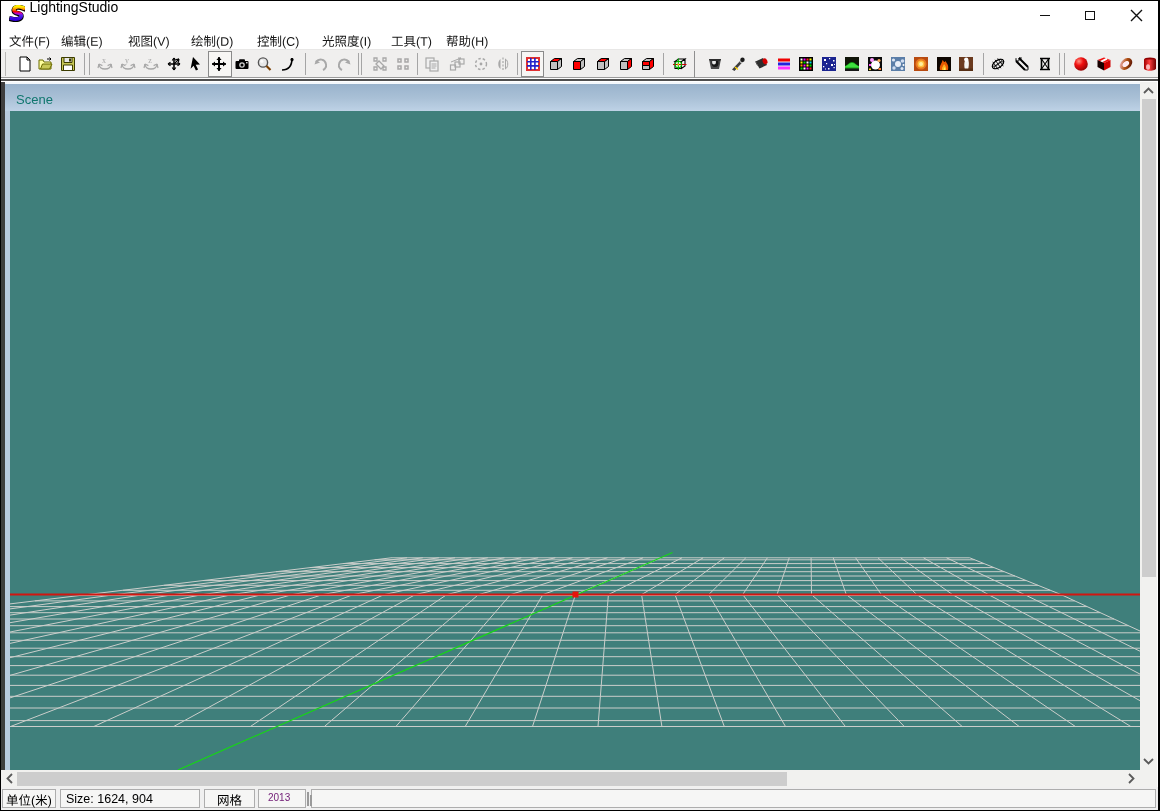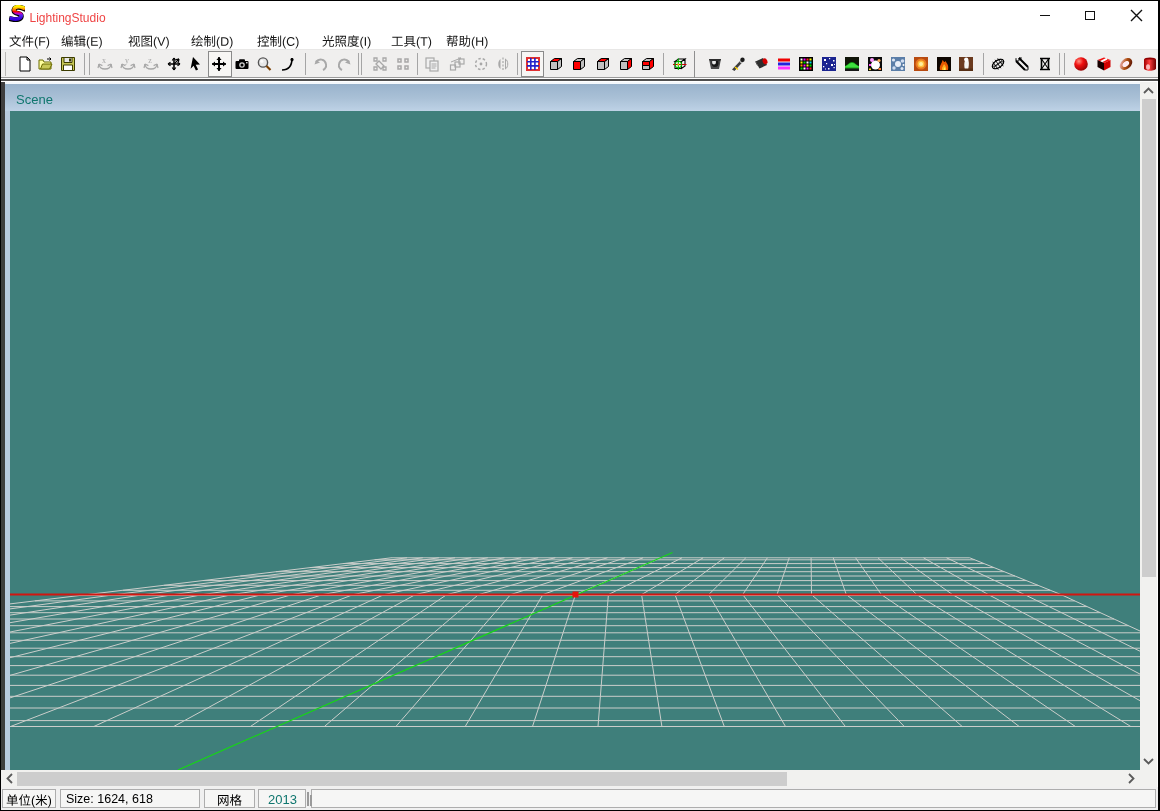--- a/index.html
+++ b/index.html
@@ -11,21 +11,21 @@
         <stop offset=".25" stop-color="#ff7700"></stop>
         <stop offset=".4" stop-color="#ee0000"></stop>
         <stop offset=".52" stop-color="#cc00bb"></stop>
         <stop offset=".7" stop-color="#5522ee"></stop>
         <stop offset="1" stop-color="#3300dd"></stop>
       </linearGradient>
     </defs>
     <path d="M14.5 3.5C9 1 5.5 2.5 5 5c-.4 2 1.5 3 4 3.5 2.5.5 3.5 1.5 3.2 3.2C11.8 14 8 15.5 2.5 14" fill="none" stroke="#000" stroke-width="5" stroke-linecap="square"></path>
     <path d="M14.5 3C9 .5 5.5 2 5 4.5c-.4 2 1.5 3 4 3.5 2.5.5 3.5 1.5 3.2 3.2C11.8 13.5 8 15 2.5 13.5" fill="none" stroke="url(#slg)" stroke-width="3.6" stroke-linecap="square"></path>
   </svg>
-<div style="position:absolute;left:29.5px;top:11px;font-size:12px;line-height:14px;color:#ef4444">LightingStudio</div>
+<div style="position:absolute;left:29.5px;top:0;font-size:14px;line-height:14px;color:#000000">LightingStudio</div>
 <div style="position:absolute;left:1040px;top:14.5px;width:10px;height:1.4px;background:#111"></div>
 <div style="position:absolute;left:1085px;top:10.5px;width:9.5px;height:9px;border:1.4px solid #111"></div>
 <svg width="13" height="13" viewBox="0 0 13 13" style="position:absolute;left:1130px;top:9px">
     <path d="M1 1l11 11M12 1L1 12" stroke="#111" stroke-width="1.4"></path>
   </svg>
 <div style="position:absolute;left:9.0px;top:32.8px">
     <svg width="42.0" height="16" viewBox="0 0 42.0 16" style="display:block">
       <path transform="translate(0,12.8)" fill="#1a1a1a" d="M5.28 -10.28C5.66 -9.67 6.06 -8.83 6.21 -8.32L7.25 -8.66C7.07 -9.17 6.63 -9.98 6.26 -10.58ZM0.62 -8.3V-7.37H2.57C3.31 -5.47 4.3 -3.83 5.58 -2.5C4.21 -1.35 2.52 -0.5 0.45 0.08C0.63 0.31 0.93 0.75 1.03 0.97C3.12 0.30 4.86 -0.60 6.27 -1.82C7.68 -0.57 9.38 0.35 11.43 0.91C11.60 0.65 11.87 0.25 12.08 0.05C10.08 -0.45 8.38 -1.33 7.0 -2.51C8.26 -3.80 9.22 -5.4 9.95 -7.37H11.92V-8.3ZM6.30 -3.16C5.12 -4.35 4.2 -5.77 3.55 -7.37H8.88C8.26 -5.68 7.4 -4.3 6.30 -3.16Z M16.46 -4.26V-3.35H20.05V1.0H20.98V-3.35H24.41V-4.26H20.98V-7.02H23.86V-7.93H20.98V-10.35H20.05V-7.93H18.37C18.53 -8.5 18.67 -9.1 18.8 -9.68L17.9 -9.87C17.61 -8.23 17.08 -6.62 16.36 -5.58C16.58 -5.47 16.98 -5.25 17.16 -5.11C17.5 -5.63 17.81 -6.30 18.07 -7.02H20.05V-4.26ZM15.85 -10.45C15.17 -8.56 14.07 -6.68 12.9 -5.46C13.06 -5.25 13.33 -4.76 13.43 -4.53C13.83 -4.96 14.21 -5.46 14.58 -6.0V0.97H15.48V-7.46C15.96 -8.33 16.38 -9.26 16.73 -10.18Z M25.77 -3.24Q25.77 -5.01 26.32 -6.41Q26.87 -7.81 28.02 -9.05H29.08Q27.94 -7.78 27.41 -6.35Q26.87 -4.93 26.87 -3.23Q26.87 -1.54 27.40 -0.12Q27.93 1.30 29.08 2.58H28.02Q26.87 1.34 26.32 -0.06Q25.77 -1.47 25.77 -3.22Z M31.35 -7.64V-4.44H36.15V-3.48H31.35V0.0H30.18V-8.59H36.29V-7.64Z M40.18 -3.22Q40.18 -1.45 39.63 -0.05Q39.08 1.34 37.93 2.58H36.87Q38.01 1.30 38.54 -0.11Q39.08 -1.53 39.08 -3.23Q39.08 -4.93 38.54 -6.35Q38.01 -7.78 36.87 -9.05H37.93Q39.08 -7.81 39.63 -6.40Q40.18 -4.99 40.18 -3.24Z"></path>
     </svg>
   </div>
@@ -402,20 +402,20 @@
 <div style="position:absolute;left:2.0px;top:789px;width:54.0px;height:19px;background:#f6f6f5;border:1px solid #adadad"></div>
 <div style="position:absolute;left:60.0px;top:789px;width:140.0px;height:19px;background:#f6f6f5;border:1px solid #adadad"></div>
 <div style="position:absolute;left:204.0px;top:789px;width:51.0px;height:19px;background:#f6f6f5;border:1px solid #adadad"></div>
 <div style="position:absolute;left:258.0px;top:789px;width:48.0px;height:19px;background:#f6f6f5;border:1px solid #adadad"></div>
 <div style="position:absolute;left:311.0px;top:789px;width:845.0px;height:19px;background:#f6f6f5;border:1px solid #adadad"></div>
 <div style="position:absolute;left:6.0px;top:791.5px">
     <svg width="46.8" height="16" viewBox="0 0 46.8 16" style="display:block">
       <path transform="translate(0,12.8)" fill="#000" d="M2.76 -5.46H5.73V-4.11H2.76ZM6.7 -5.46H9.81V-4.11H6.7ZM2.76 -7.53H5.73V-6.21H2.76ZM6.7 -7.53H9.81V-6.21H6.7ZM8.86 -10.45C8.57 -9.81 8.06 -8.93 7.61 -8.33H4.57L5.08 -8.58C4.83 -9.11 4.25 -9.88 3.73 -10.45L2.95 -10.07C3.40 -9.55 3.88 -8.83 4.16 -8.33H1.85V-3.31H5.73V-2.12H0.67V-1.25H5.73V0.98H6.7V-1.25H11.86V-2.12H6.7V-3.31H10.76V-8.33H8.66C9.06 -8.86 9.5 -9.51 9.87 -10.11Z M17.11 -8.22V-7.31H23.92V-8.22ZM17.93 -6.36C18.31 -4.62 18.68 -2.31 18.78 -1.0L19.71 -1.27C19.58 -2.55 19.2 -4.80 18.78 -6.56ZM19.62 -10.35C19.86 -9.72 20.11 -8.9 20.21 -8.36L21.15 -8.63C21.02 -9.17 20.75 -9.96 20.51 -10.58ZM16.57 -0.42V0.47H24.43V-0.42H21.85C22.31 -2.1 22.82 -4.56 23.16 -6.48L22.17 -6.65C21.95 -4.77 21.45 -2.11 20.97 -0.42ZM16.07 -10.45C15.37 -8.55 14.2 -6.67 12.97 -5.46C13.13 -5.25 13.41 -4.76 13.51 -4.53C13.93 -4.97 14.35 -5.48 14.75 -6.05V0.97H15.68V-7.51C16.17 -8.36 16.61 -9.27 16.96 -10.18Z M25.77 -3.24Q25.77 -5.01 26.32 -6.41Q26.87 -7.81 28.02 -9.05H29.08Q27.94 -7.78 27.41 -6.35Q26.87 -4.93 26.87 -3.23Q26.87 -1.54 27.40 -0.12Q27.93 1.30 29.08 2.58H28.02Q26.87 1.34 26.32 -0.06Q25.77 -1.47 25.77 -3.22Z M39.32 -9.88C38.90 -8.9 38.11 -7.55 37.50 -6.73L38.30 -6.36C38.93 -7.15 39.72 -8.4 40.33 -9.47ZM30.61 -9.41C31.32 -8.48 32.06 -7.25 32.32 -6.45L33.25 -6.86C32.93 -7.67 32.18 -8.88 31.46 -9.77ZM34.90 -10.48V-5.68H29.88V-4.75H34.16C33.07 -2.98 31.26 -1.25 29.60 -0.36C29.82 -0.16 30.12 0.18 30.30 0.42C31.95 -0.58 33.73 -2.37 34.90 -4.28V1.0H35.88V-4.32C37.08 -2.47 38.90 -0.67 40.55 0.31C40.71 0.06 41.02 -0.31 41.26 -0.48C39.60 -1.35 37.76 -3.05 36.63 -4.75H40.92V-5.68H35.88V-10.48Z M45.05 -3.22Q45.05 -1.45 44.49 -0.05Q43.94 1.34 42.79 2.58H41.73Q42.88 1.30 43.41 -0.11Q43.94 -1.53 43.94 -3.23Q43.94 -4.93 43.41 -6.35Q42.87 -7.78 41.73 -9.05H42.79Q43.95 -7.81 44.50 -6.40Q45.05 -4.99 45.05 -3.24Z"></path>
     </svg>
   </div>
-<div style="position:absolute;left:66px;top:792px;font-size:12.5px;color:#000">Size: 1624, 618</div>
+<div style="position:absolute;left:66px;top:792px;font-size:12.5px;color:#000">Size: 1624, 904</div>
 <div style="position:absolute;left:217.0px;top:791.5px">
     <svg width="26.0" height="16" viewBox="0 0 26.0 16" style="display:block">
       <path transform="translate(0,12.8)" fill="#000" d="M2.42 -6.7C2.98 -6.01 3.6 -5.2 4.16 -4.4C3.68 -3.06 3.02 -1.93 2.15 -1.1C2.35 -0.98 2.72 -0.71 2.87 -0.57C3.63 -1.37 4.25 -2.38 4.73 -3.56C5.13 -2.97 5.47 -2.42 5.71 -1.96L6.32 -2.57C6.02 -3.11 5.58 -3.78 5.08 -4.5C5.43 -5.53 5.7 -6.67 5.9 -7.9L5.03 -8.0C4.9 -7.06 4.71 -6.17 4.47 -5.35C3.98 -6.0 3.48 -6.65 3.0 -7.22ZM6.03 -6.68C6.61 -6.0 7.21 -5.18 7.75 -4.37C7.25 -3.0 6.57 -1.85 5.65 -1.0C5.86 -0.88 6.22 -0.61 6.38 -0.47C7.18 -1.28 7.81 -2.30 8.3 -3.5C8.73 -2.80 9.1 -2.13 9.33 -1.58L9.98 -2.13C9.70 -2.80 9.22 -3.62 8.66 -4.47C9.0 -5.5 9.25 -6.63 9.43 -7.87L8.58 -7.97C8.45 -7.05 8.27 -6.17 8.05 -5.35C7.60 -5.98 7.12 -6.61 6.65 -7.17ZM1.1 -9.75V0.97H2.05V-8.85H10.5V-0.25C10.5 -0.02 10.41 0.03 10.17 0.05C9.93 0.06 9.11 0.07 8.28 0.03C8.42 0.28 8.58 0.71 8.65 0.96C9.77 0.97 10.46 0.95 10.86 0.8C11.27 0.65 11.43 0.35 11.43 -0.25V-9.75Z M19.68 -8.33H22.42C22.05 -7.55 21.53 -6.82 20.93 -6.2C20.33 -6.81 19.87 -7.46 19.53 -8.1ZM15.02 -10.5V-7.82H13.15V-6.93H14.91C14.52 -5.21 13.68 -3.25 12.85 -2.18C13.01 -1.97 13.25 -1.61 13.33 -1.36C13.96 -2.18 14.56 -3.55 15.02 -4.96V0.98H15.91V-5.31C16.3 -4.76 16.73 -4.08 16.93 -3.73L17.5 -4.45C17.27 -4.77 16.25 -6.01 15.91 -6.38V-6.93H17.33L17.03 -6.68C17.25 -6.53 17.61 -6.21 17.77 -6.05C18.2 -6.42 18.62 -6.87 19.01 -7.37C19.35 -6.78 19.78 -6.18 20.32 -5.62C19.26 -4.71 18.01 -4.03 16.76 -3.63C16.95 -3.45 17.18 -3.1 17.3 -2.87C17.62 -3.0 17.95 -3.12 18.27 -3.27V1.01H19.15V0.46H22.63V0.96H23.55V-3.37L24.12 -3.15C24.26 -3.38 24.52 -3.75 24.71 -3.93C23.47 -4.31 22.42 -4.9 21.57 -5.61C22.45 -6.52 23.16 -7.62 23.61 -8.91L23.02 -9.18L22.85 -9.15H20.15C20.35 -9.51 20.52 -9.88 20.67 -10.27L19.77 -10.51C19.28 -9.23 18.47 -8.01 17.53 -7.12V-7.82H15.91V-10.5ZM19.15 -0.36V-2.77H22.63V-0.36ZM18.88 -3.58C19.62 -3.97 20.31 -4.45 20.95 -5.01C21.56 -4.47 22.27 -3.98 23.08 -3.58Z"></path>
     </svg>
   </div>
-<div style="position:absolute;left:268px;top:792px;font-size:13px;color:#0f766e">2013</div>
+<div style="position:absolute;left:268px;top:792px;font-size:10px;color:#701a75">2013</div>
 <div style="position:absolute;left:307px;top:792px;width:1.5px;height:14px;background:#9a9a9a"></div>
 <div style="position:absolute;left:310px;top:795px;width:1.5px;height:11px;background:#9a9a9a"></div>
 </body></html>

